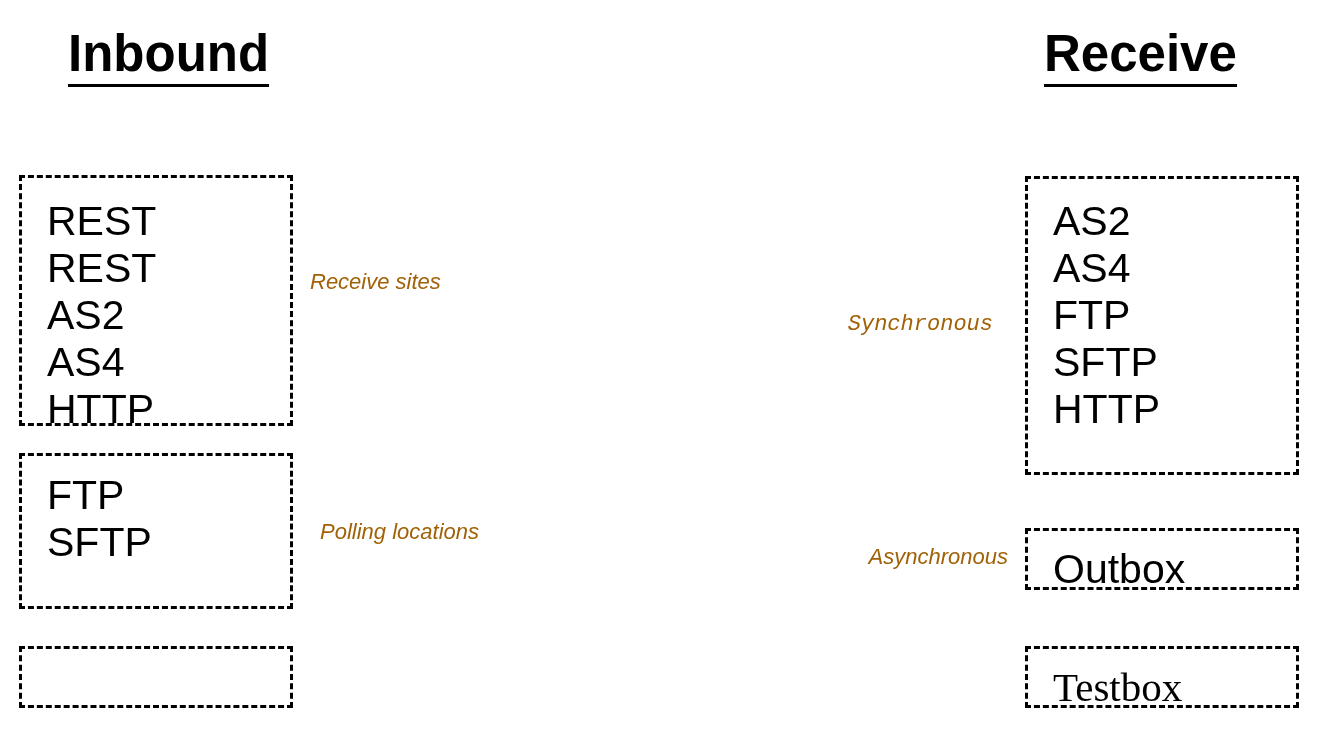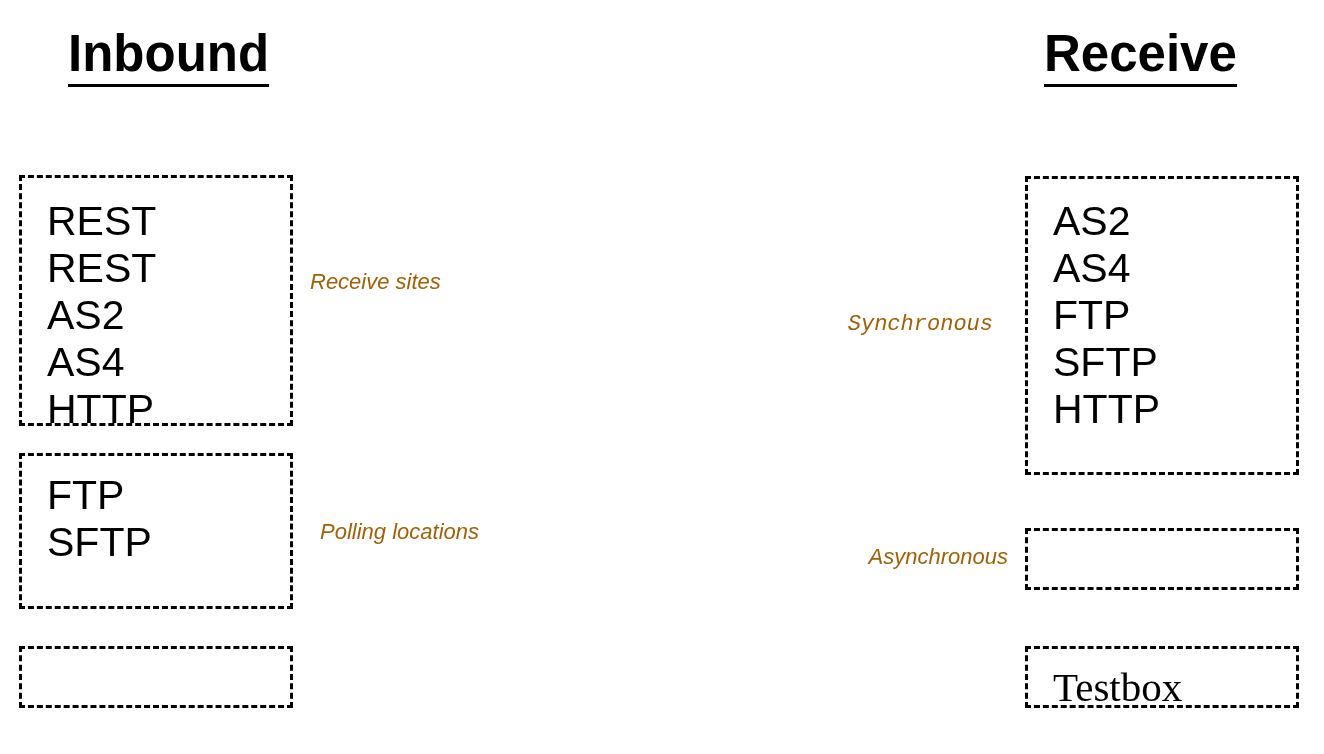--- a/index.html
+++ b/index.html
@@ -116,20 +116,23 @@
   <ul class="box-list" id="list-outbound-sync">
     <li>AS2</li>
     <li>AS4</li>
     <li>FTP</li>
     <li>SFTP</li>
     <li>HTTP</li>
   </ul>
   <div class="side-label" id="label-synchronous">Synchronous</div>
 
   <div class="dashed-box" id="box-outbound-outbox"></div>
+  <ul class="box-list" id="list-outbound-outbox">
+    <li>Outbox</li>
+  </ul>
   <div class="side-label" id="label-asynchronous">Asynchronous</div>
 
   <div class="dashed-box" id="box-outbound-testbox"></div>
   <ul class="box-list" id="list-outbound-testbox">
     <li>Testbox</li>
   </ul>
 
 </div>
 
 </body></html>

